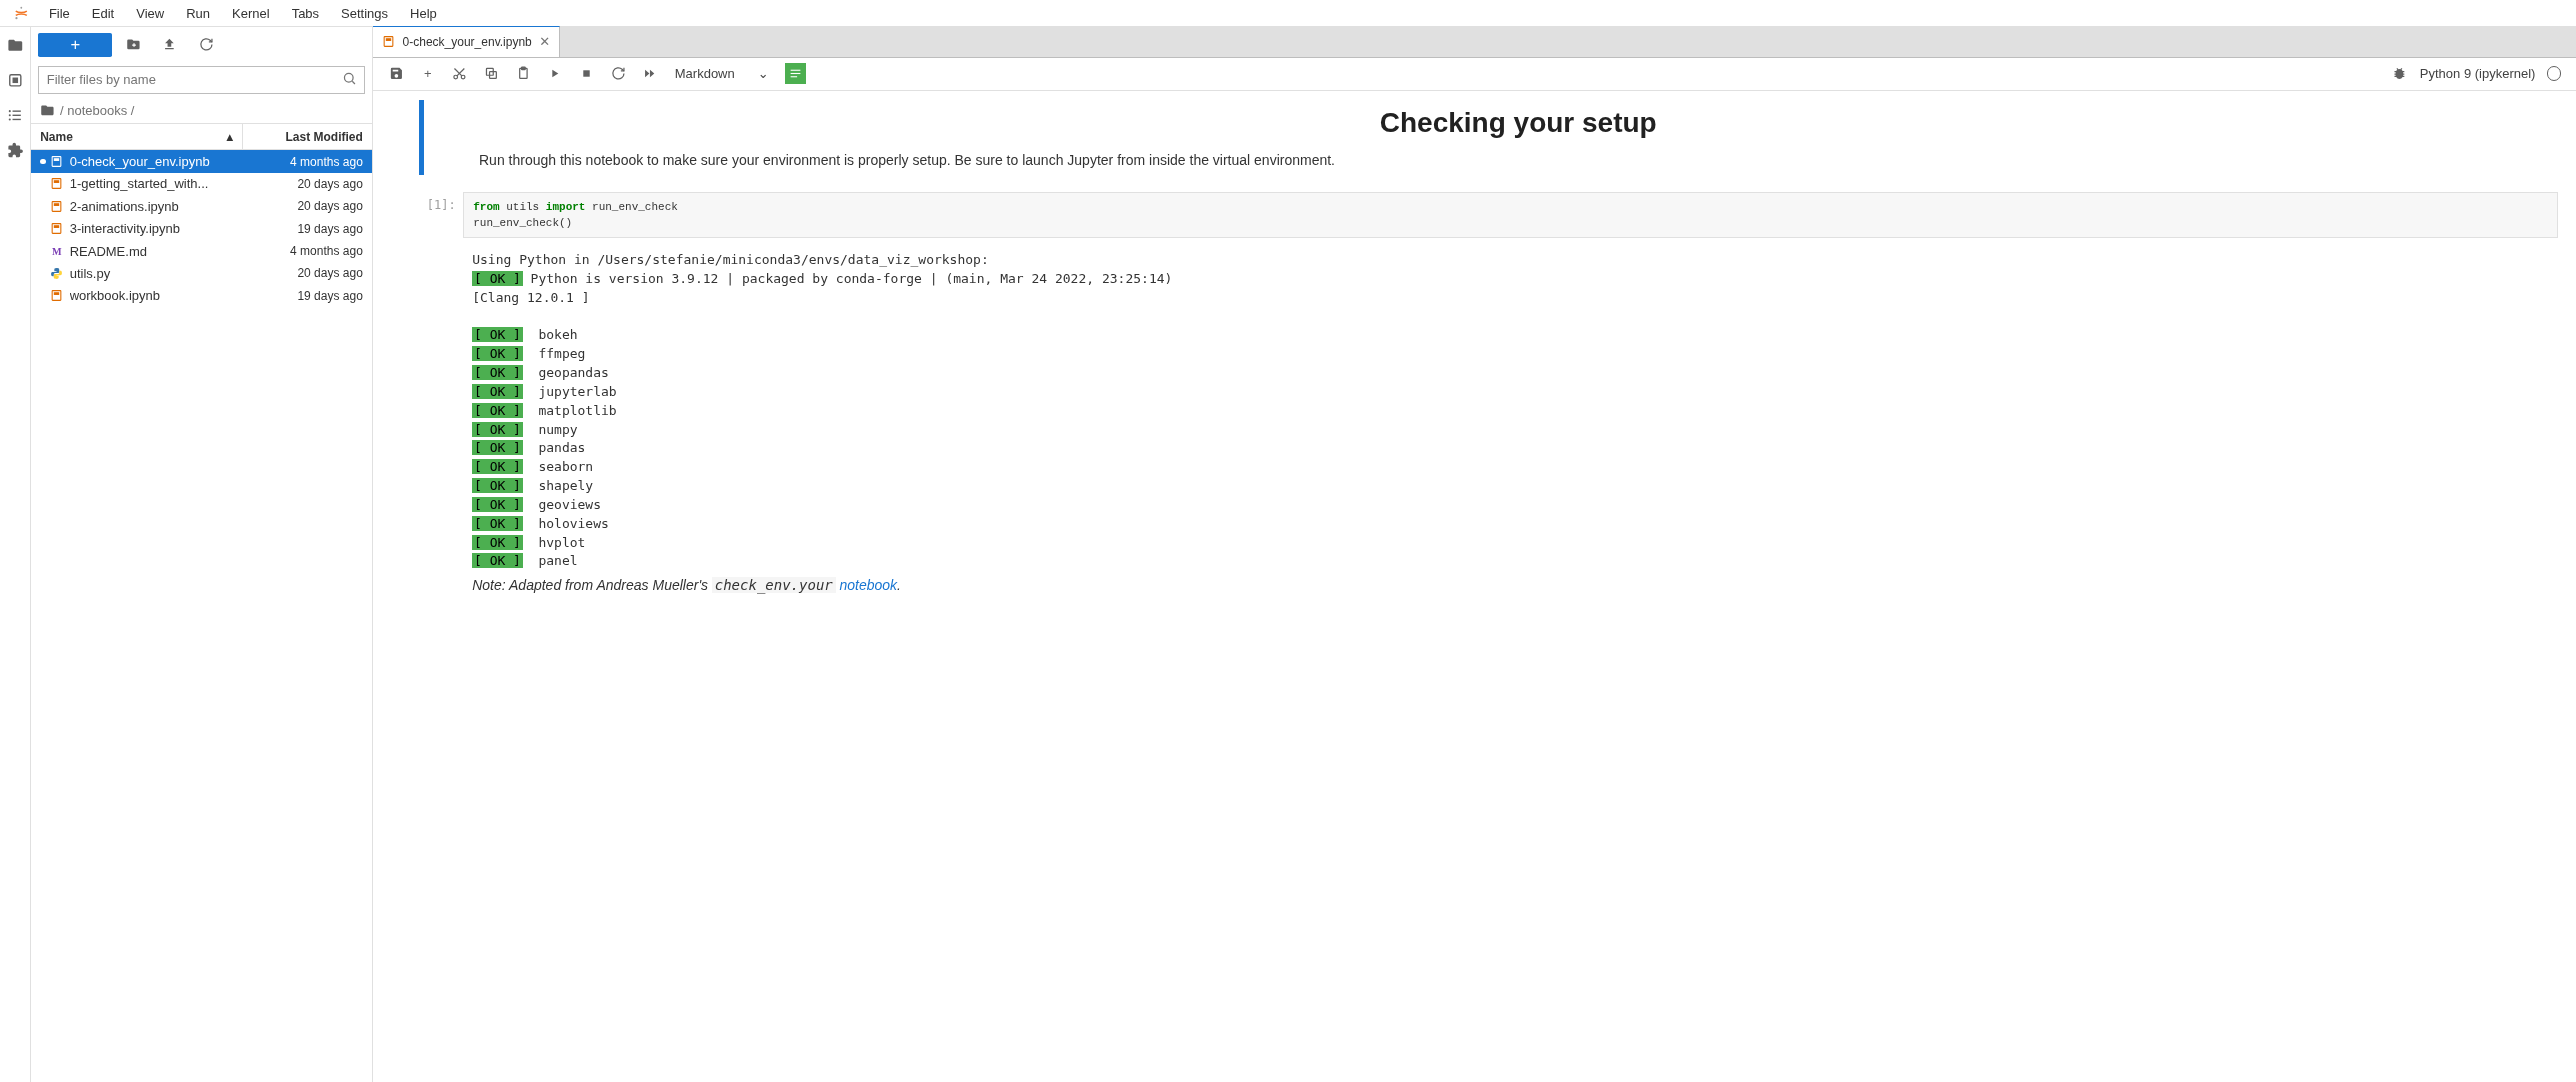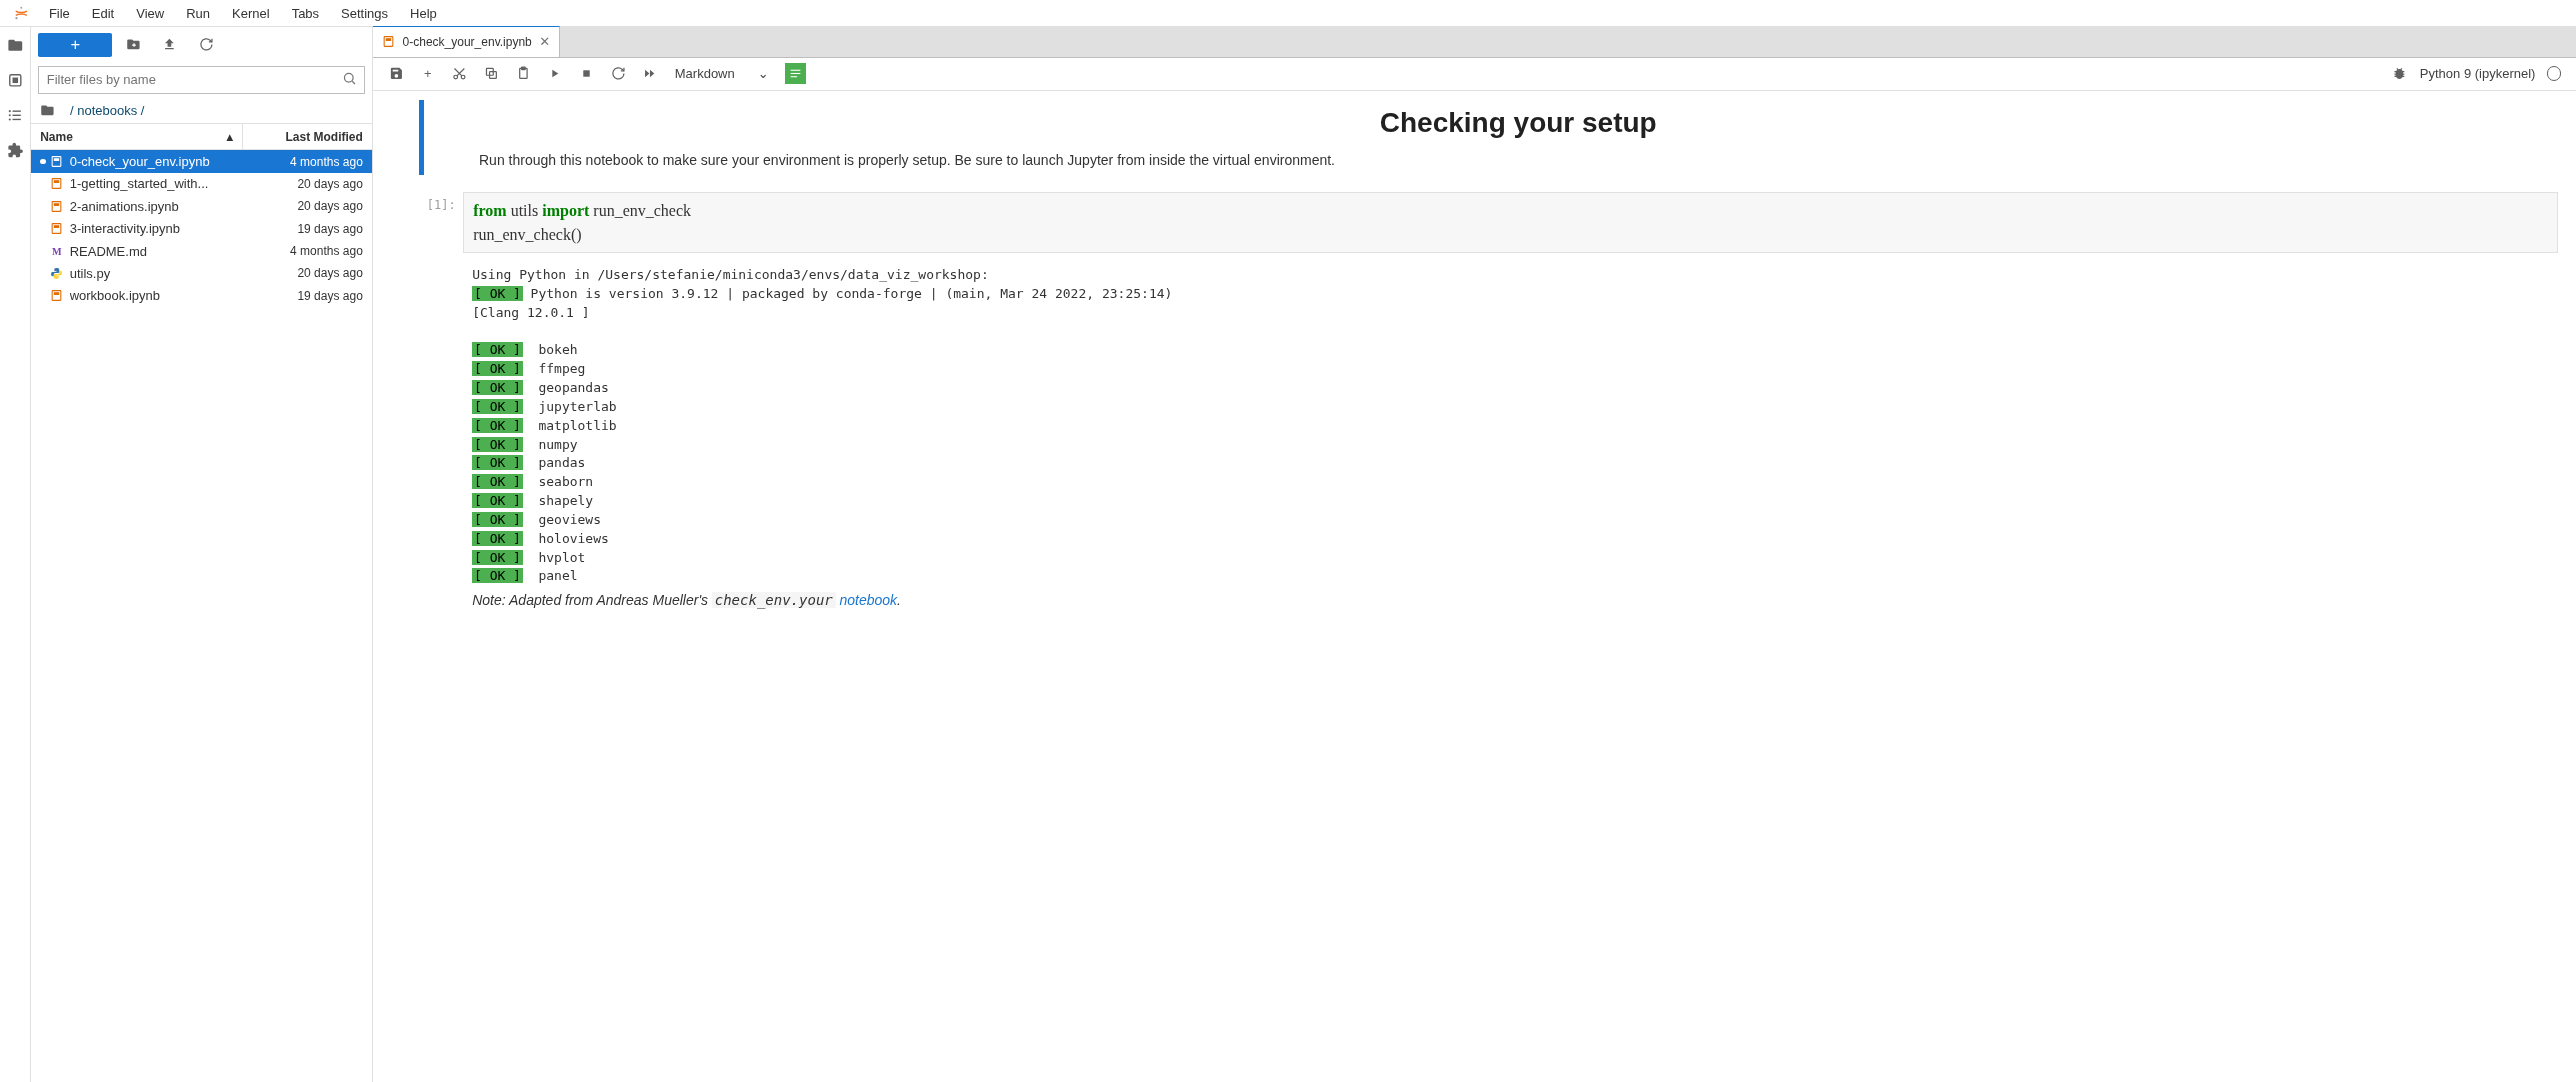--- a/index.html
+++ b/index.html
@@ -21,21 +21,21 @@
 
 .leftpanel { width: 342px; border-right: 0.9px solid #e0e0e0; display:flex; flex-direction:column; }
 .toolbar-row { display:flex; align-items:center; padding: 5.5px 7.4px; gap: 5.5px;}
 .new-btn { background:#1976d2; color:#fff; border:none; border-radius:1.8px; width:74px; height:24px; font-size:16.6px; cursor:pointer; display:flex;align-items:center;justify-content:center;}
 .tool-icon { width:31px; height:24px; display:flex; align-items:center; justify-content:center; color:#616161; cursor:pointer; font-size:14px;}
 .filter-row { padding: 3.7px 7.4px; }
 .filter-input { width:100%; height:28px; border:0.9px solid #bdbdbd; padding: 3.7px 7.4px; font-size:13px; }
 .filter-wrap { position:relative; }
 .filter-wrap .search-ico { position:absolute; right:7.4px; top:5.5px; color:#757575; }
 
-.crumb-row { padding: 5.5px 9.2px; display:flex; align-items:center; gap:15px; font-size:13px; color:#0c4a6e;}
+.crumb-row { padding: 5.5px 9.2px; display:flex; align-items:center; gap:5px; font-size:13px; color:#737373;}
 .crumb-row .folder-ico { color:#616161; }
 
 .filelist-header { display:flex; border-top:0.9px solid #e0e0e0; border-bottom:0.9px solid #e0e0e0; font-size:12px; font-weight:700; background:#fff;}
 .filelist-header .col-name { flex:1; padding:5.5px 9.2px; display:flex; align-items:center; justify-content:space-between; border-right:0.9px solid #e0e0e0;}
 .filelist-header .col-mod { width:129px; padding:5.5px 9.2px; text-align:right;}
 
 .filelist { flex:1; overflow:auto; }
 .file-row { display:flex; align-items:center; padding:3.7px 9.2px; font-size:13px; cursor:pointer; }
 .file-row.selected { background:#1976d2; color:#fff; }
 .file-row .dot { width:5.5px; height:5.5px; border-radius:50%; background:#fff; margin-right:3.7px; visibility:hidden;}
@@ -66,21 +66,21 @@
 .kernel-circle { width:14.8px; height:14.8px; border:1.4px solid #616161; border-radius:50%; margin-right:5.5px;}
 .bug-ico { color:#616161; margin-right:9.2px;}
 
 .notebook { flex:1; overflow:auto; padding: 9.2px 18.5px 28px 46px; background:#fff;}
 .md-cell { border-left:5.5px solid #1976d2; padding: 7.4px 0 7.4px 55px; margin-bottom: 16.6px;}
 .md-cell h1 { font-size:28px; font-weight:700; margin-bottom:13px; color:#212121;text-align:center;}
 .md-cell p { font-size:14px; color:#333; }
 
 .code-cell { display:flex; margin-bottom:7.4px; }
 .prompt { width:44px; text-align:right; color:#9e9e9e; font-family: "Menlo","Consolas",monospace; font-size:12px; padding-top:5.5px; padding-right:7.4px;}
-.code-input { flex:1; background:#f7f7f7; border:0.9px solid #e0e0e0; padding:5.5px 9.2px; font-family:Liberation Serif, serif; font-size:16px; white-space:pre; line-height:1.5; overflow-x:auto;}
+.code-input { flex:1; background:#f7f7f7; border:0.9px solid #e0e0e0; padding:5.5px 9.2px; font-family:Liberation Mono, monospace; font-size:11px; white-space:pre; line-height:1.5; overflow-x:auto;}
 .code-input .kw-from { color:#008000; font-weight:bold;}
 .code-input .kw-import { color:#008000; font-weight:bold;}
 
 .output { margin-left:44px; padding: 5.5px 9.2px 0 9.2px; font-family:"Menlo","Consolas",monospace; font-size:13px; line-height:1.45; white-space:pre; }
 .ok-badge { background:#4caf50; color:#000; padding:0 1.8px; }
 
 .note-cell { margin-left:44px; padding: 0 9.2px; font-size:14px; font-style:italic; color:#333; margin-top:5.5px;}
 .note-cell code { font-family:"Menlo","Consolas",monospace; font-style:italic; background:#f5f5f5; padding:0 2.8px;}
 .note-cell a { color:#1976d2; font-style:italic; text-decoration:none;}
 

